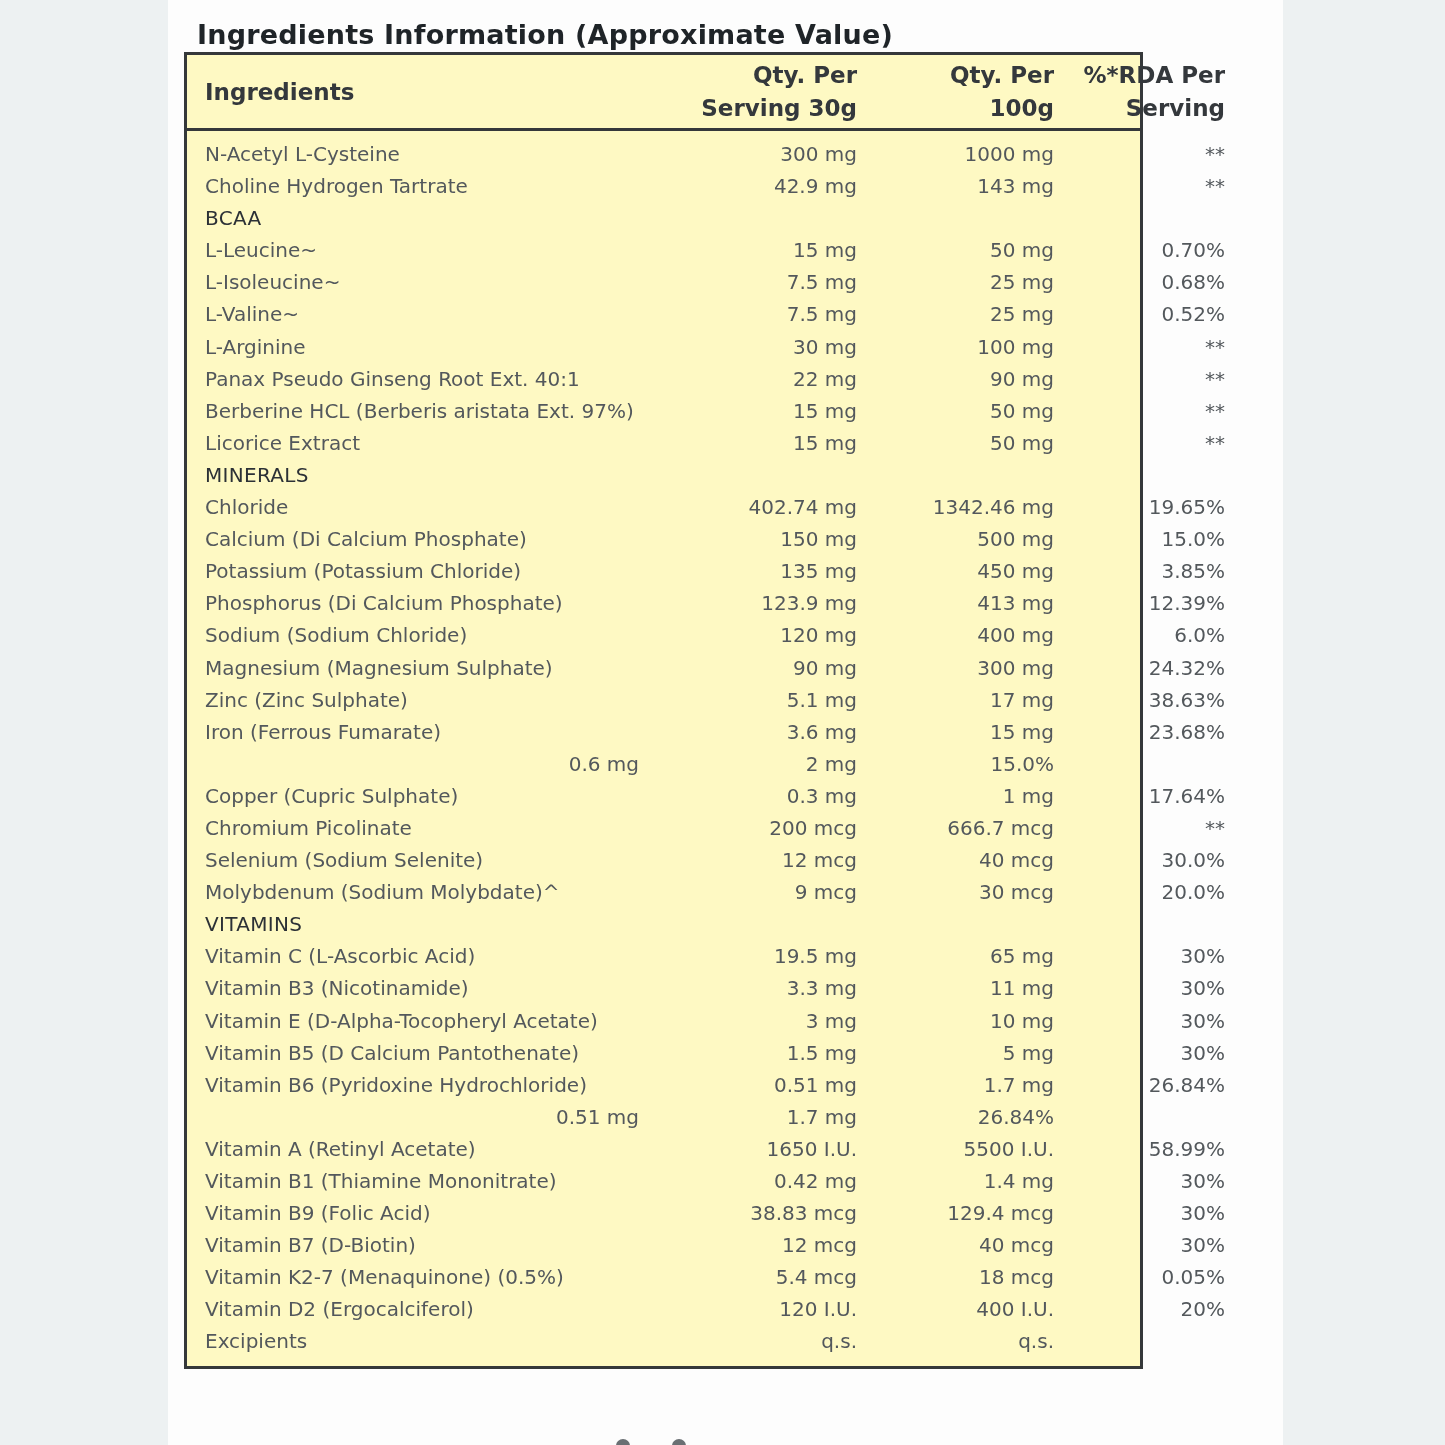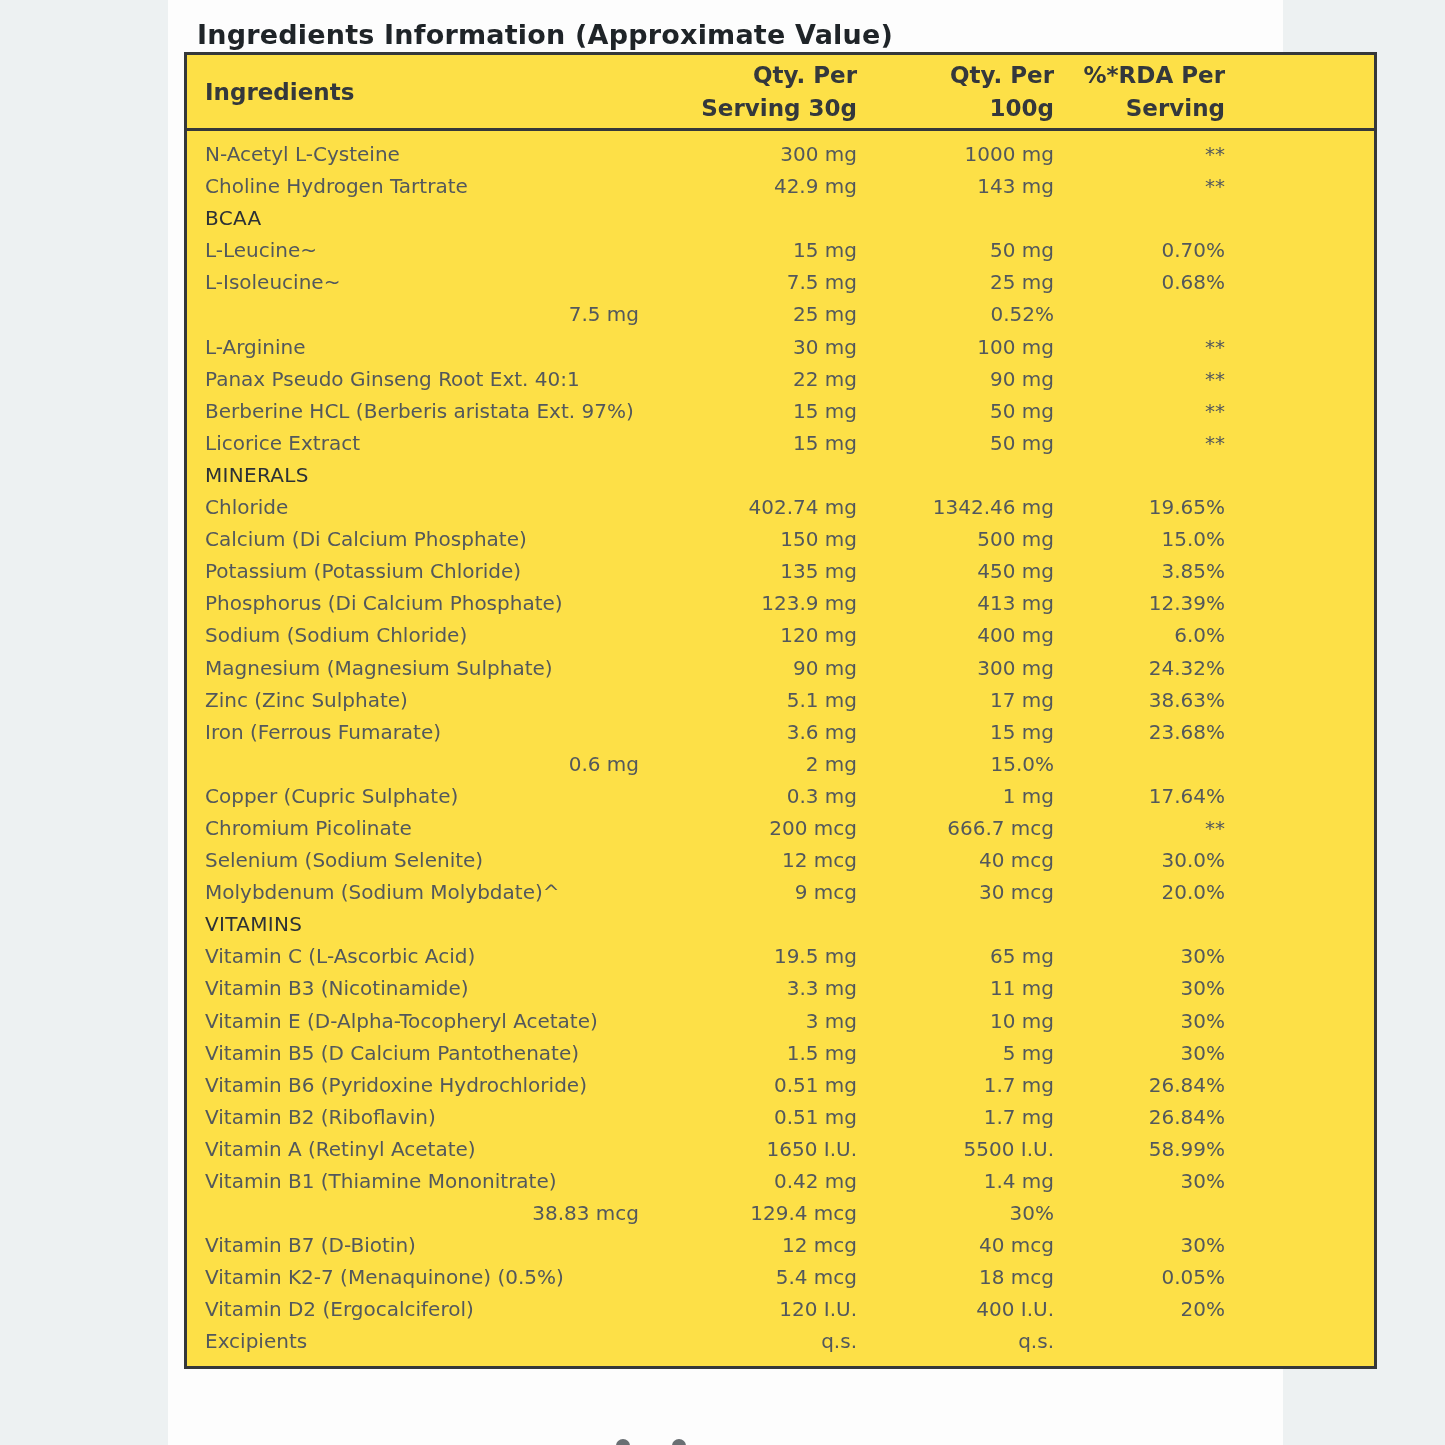--- a/index.html
+++ b/index.html
@@ -30,24 +30,24 @@
     font-size: 27px;
     font-weight: bold;
     color: #1f2428;
     letter-spacing: 0.2px;
     white-space: nowrap;
   }
   .ing-table {
     position: absolute;
     left: 16px;
     top: 52px;
-    width: 1193px;
+    width: 959px;
     box-sizing: border-box;
     border: 3px solid #35383a;
-    background: #fde047;
+    background: #fef9c3;
   }
   .thead {
     display: grid;
     grid-template-columns: 452px 218px 197px 171px;
     padding-right: 42px;
     align-items: center;
     height: 73px;
     border-bottom: 3px solid #35383a;
     font-size: 23px;
     font-weight: bold;
@@ -143,20 +143,21 @@
             <div class="td qty100">50 mg</div>
             <div class="td rda">0.70%</div>
           </div>
           <div class="tr">
             <div class="td name">L-Isoleucine~</div>
             <div class="td qty30">7.5 mg</div>
             <div class="td qty100">25 mg</div>
             <div class="td rda">0.68%</div>
           </div>
           <div class="tr">
+            <div class="td name">L-Valine~</div>
             <div class="td qty30">7.5 mg</div>
             <div class="td qty100">25 mg</div>
             <div class="td rda">0.52%</div>
           </div>
           <div class="tr">
             <div class="td name">L-Arginine</div>
             <div class="td qty30">30 mg</div>
             <div class="td qty100">100 mg</div>
             <div class="td rda">**</div>
           </div>
@@ -291,38 +292,38 @@
             <div class="td qty100">5 mg</div>
             <div class="td rda">30%</div>
           </div>
           <div class="tr">
             <div class="td name">Vitamin B6 (Pyridoxine Hydrochloride)</div>
             <div class="td qty30">0.51 mg</div>
             <div class="td qty100">1.7 mg</div>
             <div class="td rda">26.84%</div>
           </div>
           <div class="tr">
-            <div class="td name">Vitamin B2 (Riboflavin)</div>
             <div class="td qty30">0.51 mg</div>
             <div class="td qty100">1.7 mg</div>
             <div class="td rda">26.84%</div>
           </div>
           <div class="tr">
             <div class="td name">Vitamin A (Retinyl Acetate)</div>
             <div class="td qty30">1650 I.U.</div>
             <div class="td qty100">5500 I.U.</div>
             <div class="td rda">58.99%</div>
           </div>
           <div class="tr">
             <div class="td name">Vitamin B1 (Thiamine Mononitrate)</div>
             <div class="td qty30">0.42 mg</div>
             <div class="td qty100">1.4 mg</div>
             <div class="td rda">30%</div>
           </div>
           <div class="tr">
+            <div class="td name">Vitamin B9 (Folic Acid)</div>
             <div class="td qty30">38.83 mcg</div>
             <div class="td qty100">129.4 mcg</div>
             <div class="td rda">30%</div>
           </div>
           <div class="tr">
             <div class="td name">Vitamin B7 (D-Biotin)</div>
             <div class="td qty30">12 mcg</div>
             <div class="td qty100">40 mcg</div>
             <div class="td rda">30%</div>
           </div>

